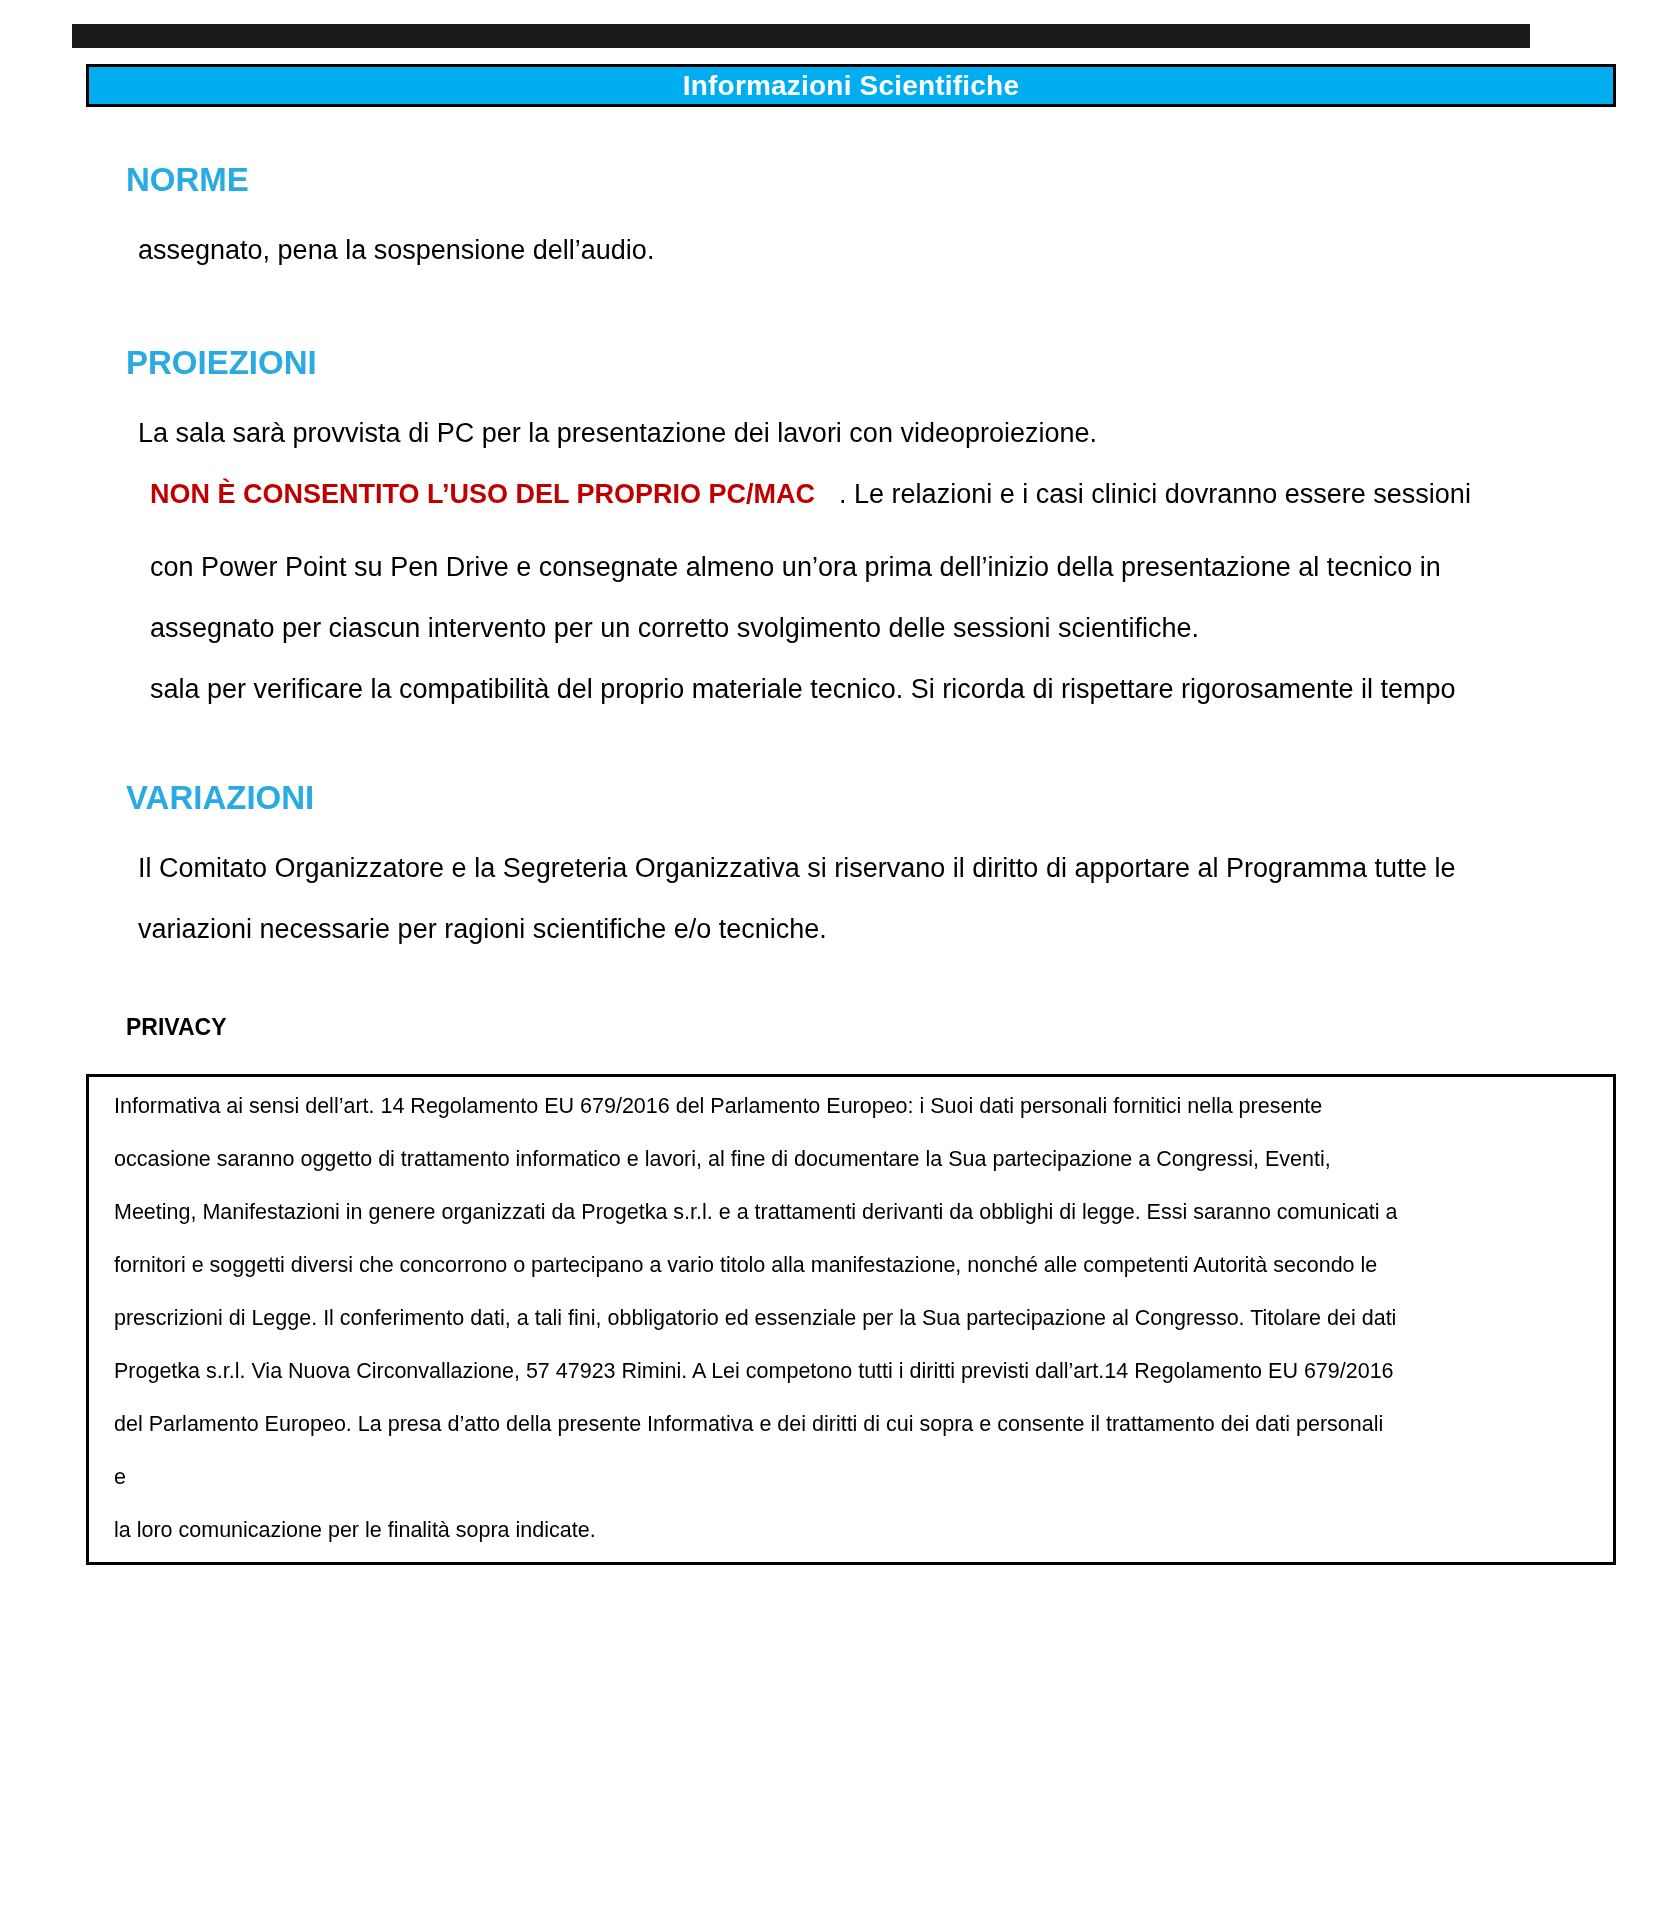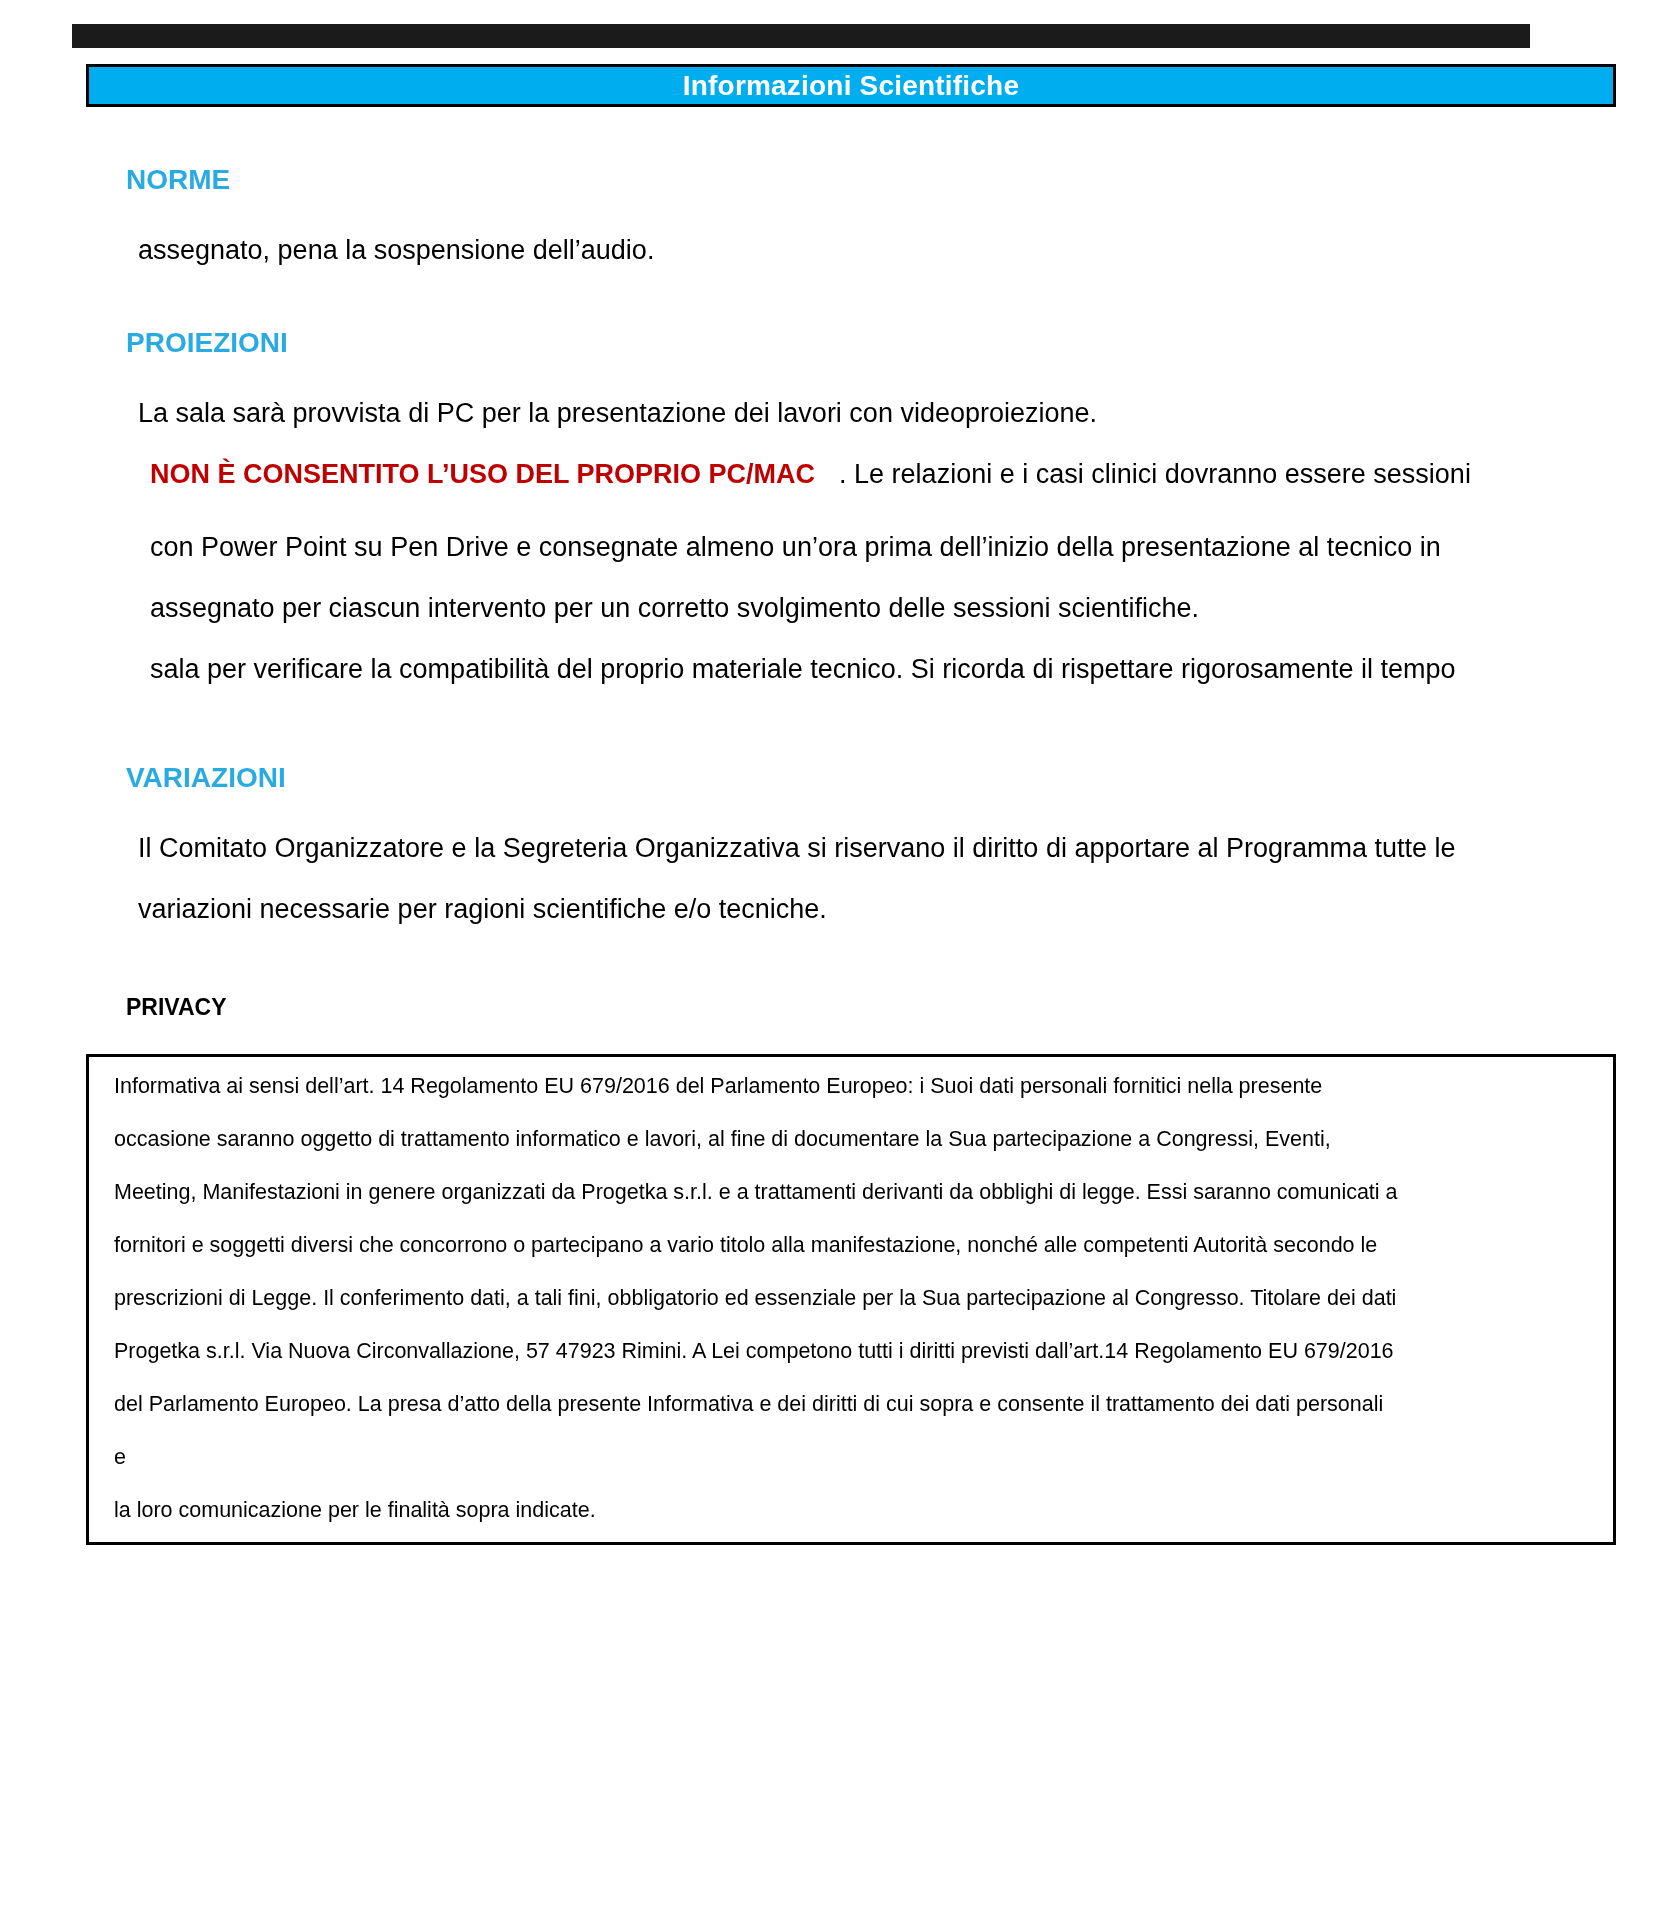--- a/index.html
+++ b/index.html
@@ -34,25 +34,25 @@
     font-size: 28px;
     letter-spacing: 0.2px;
   }
   .content {
     margin-left: 78px;
     width: 1520px;
   }
   .sec-heading {
     color: var(--heading, #29ABE2);
     font-weight: bold;
-    font-size: 28px;
+    font-size: 33px;
     line-height: 32px;
   }
   .sec-norme      { margin-top: 33px; }
-  .sec-proiezioni { margin-top: 22px; }
+  .sec-proiezioni { margin-top: 42px; }
   .sec-variazioni { margin-top: 26px; }
   .para {
     font-size: 27px;
     line-height: 37px;
     color: var(--body, #000000);
   }
   .tline { white-space: nowrap; }
   .warn {
     color: var(--warning_red, #C00000);
     font-weight: bold;

